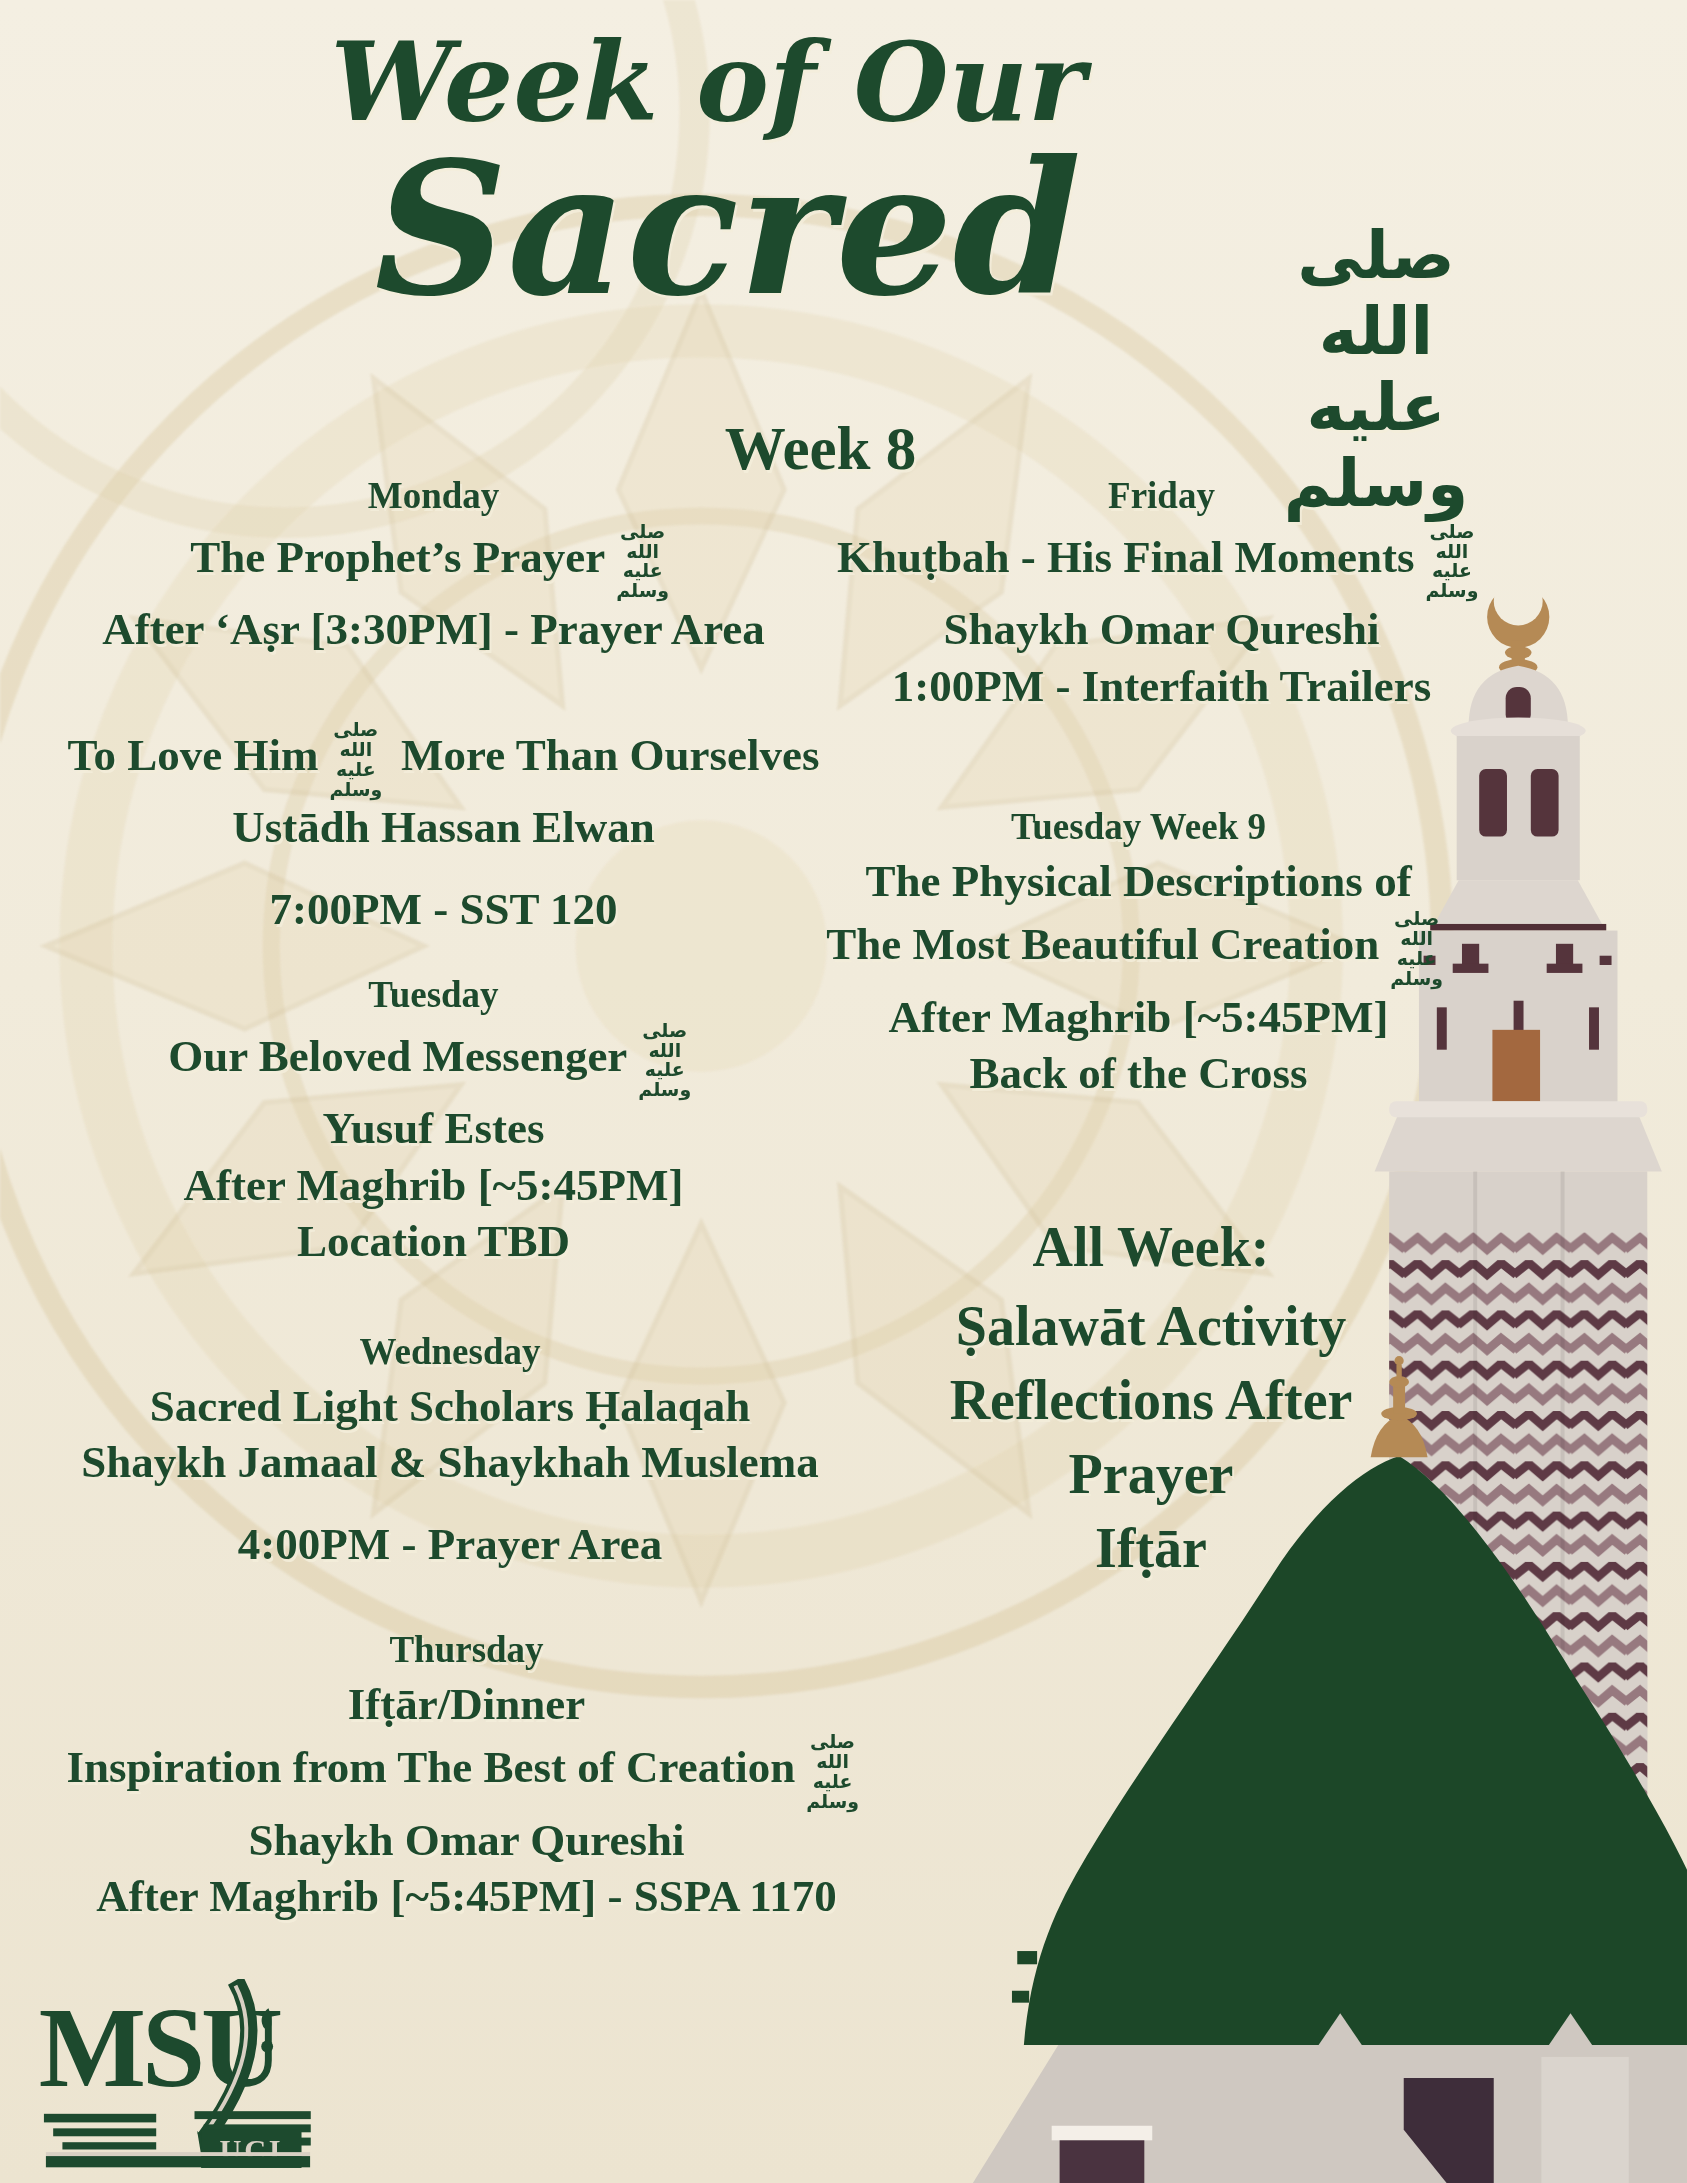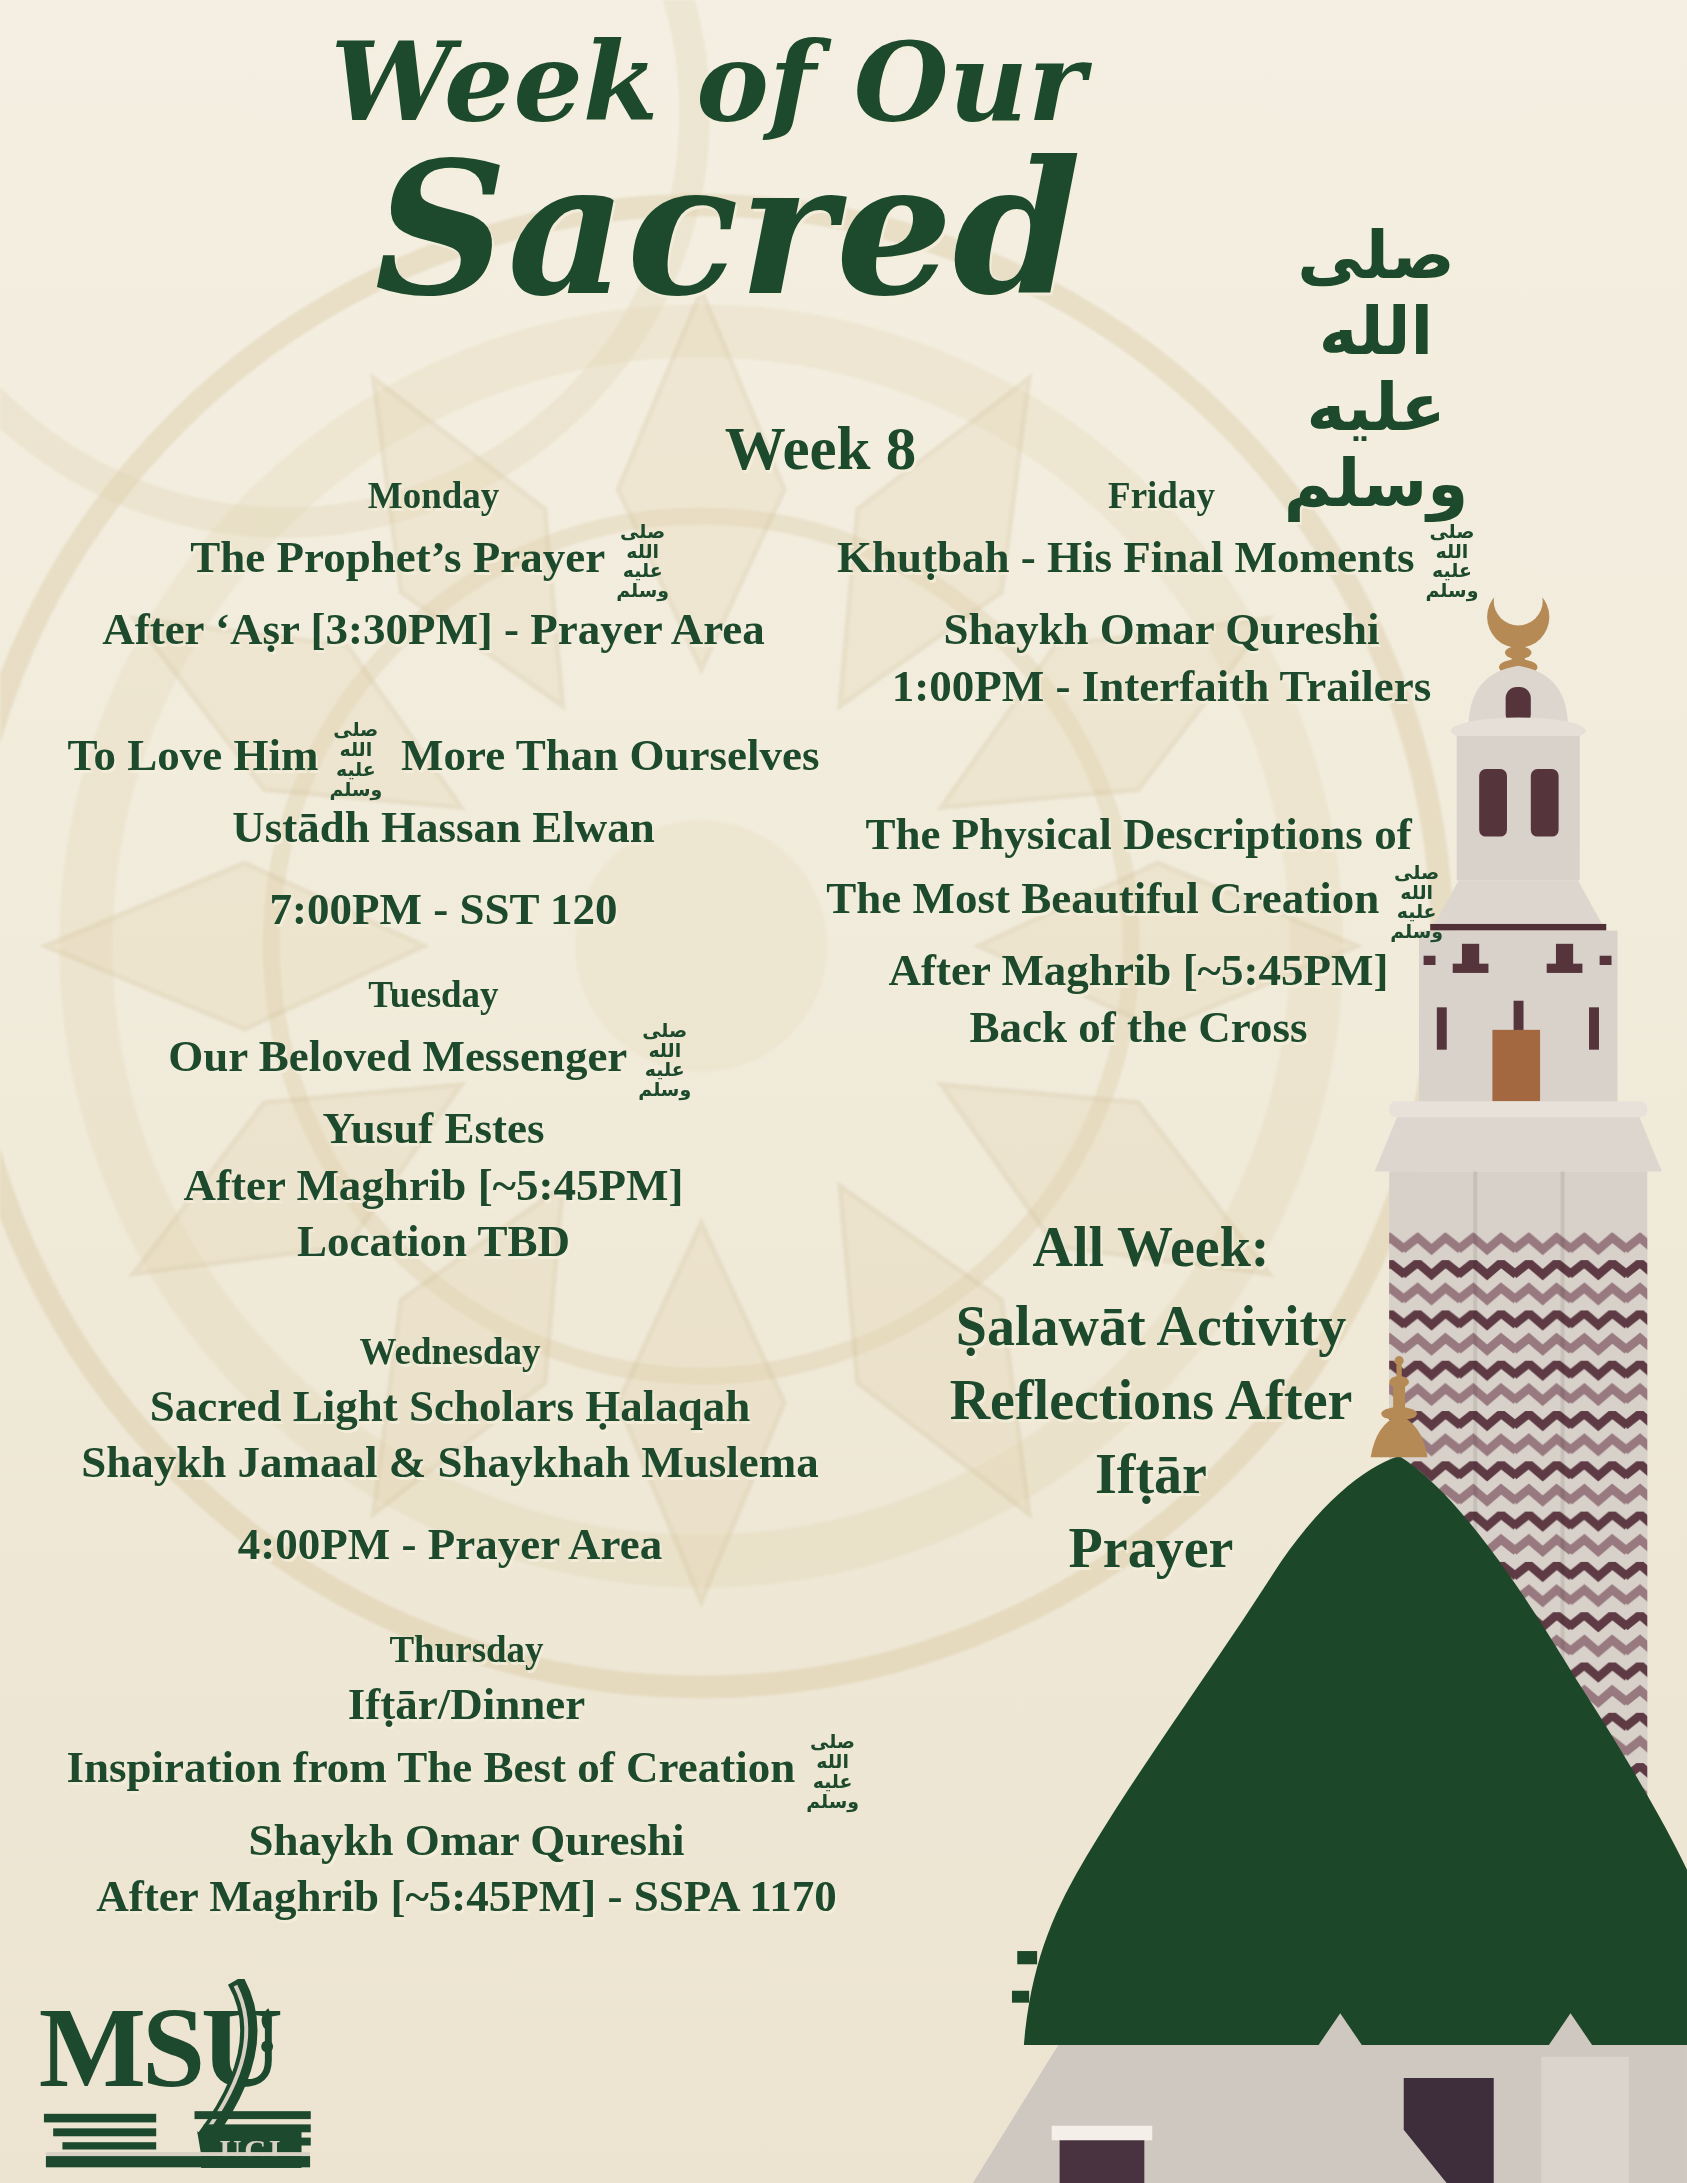--- a/index.html
+++ b/index.html
@@ -175,20 +175,21 @@
   <section class="txt event" style="top:720px;left:0;width:887px">
     <div class="line">
       <span>To Love Him</span><span class="pbuh">صلى الله عليه وسلم</span>
       <span>More Than Ourselves</span>
     </div>
     <div class="line">Ustādh Hassan Elwan</div>
     <div class="line gap">7:00PM - SST 120</div>
   </section>
 
   <section class="txt event" style="top:806px;left:715px;width:847px">
+    <h2>Tuesday Week 9</h2>
     <div class="line">The Physical Descriptions of</div>
     <div class="line">
       <span>The Most Beautiful Creation</span><span class="pbuh">صلى الله عليه وسلم</span>
     </div>
     <div class="line">After Maghrib [~5:45PM]</div>
     <div class="line">Back of the Cross</div>
   </section>
 
   <section class="txt event" style="top:974px;left:0;width:867px">
     <h2>Tuesday</h2>
@@ -197,22 +198,22 @@
     </div>
     <div class="line">Yusuf Estes</div>
     <div class="line">After Maghrib [~5:45PM]</div>
     <div class="line">Location TBD</div>
   </section>
 
   <section class="txt event allweek" style="top:1211px;left:817px;width:668px">
     <h2>All Week:</h2>
     <div class="line">Ṣalawāt Activity</div>
     <div class="line">Reflections After</div>
+    <div class="line">Prayer</div>
     <div class="line">Ifṭār</div>
-    <div class="line">Prayer</div>
   </section>
 
   <section class="txt event" style="top:1331px;left:0;width:900px">
     <h2>Wednesday</h2>
     <div class="line">Sacred Light Scholars Ḥalaqah</div>
     <div class="line">Shaykh Jamaal &amp; Shaykhah Muslema</div>
     <div class="line gap">4:00PM - Prayer Area</div>
   </section>
 
   <section class="txt event" style="top:1629px;left:0;width:933px">

